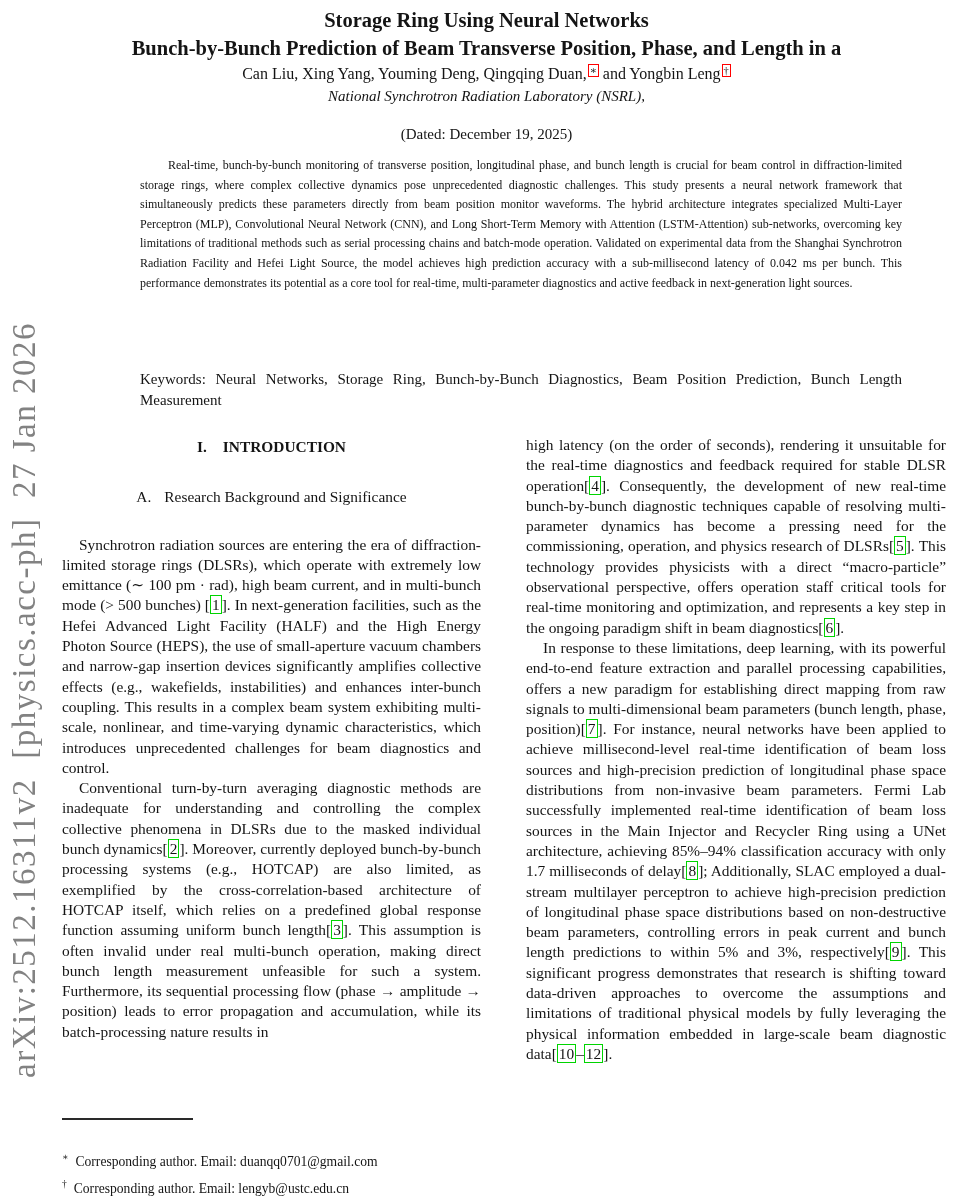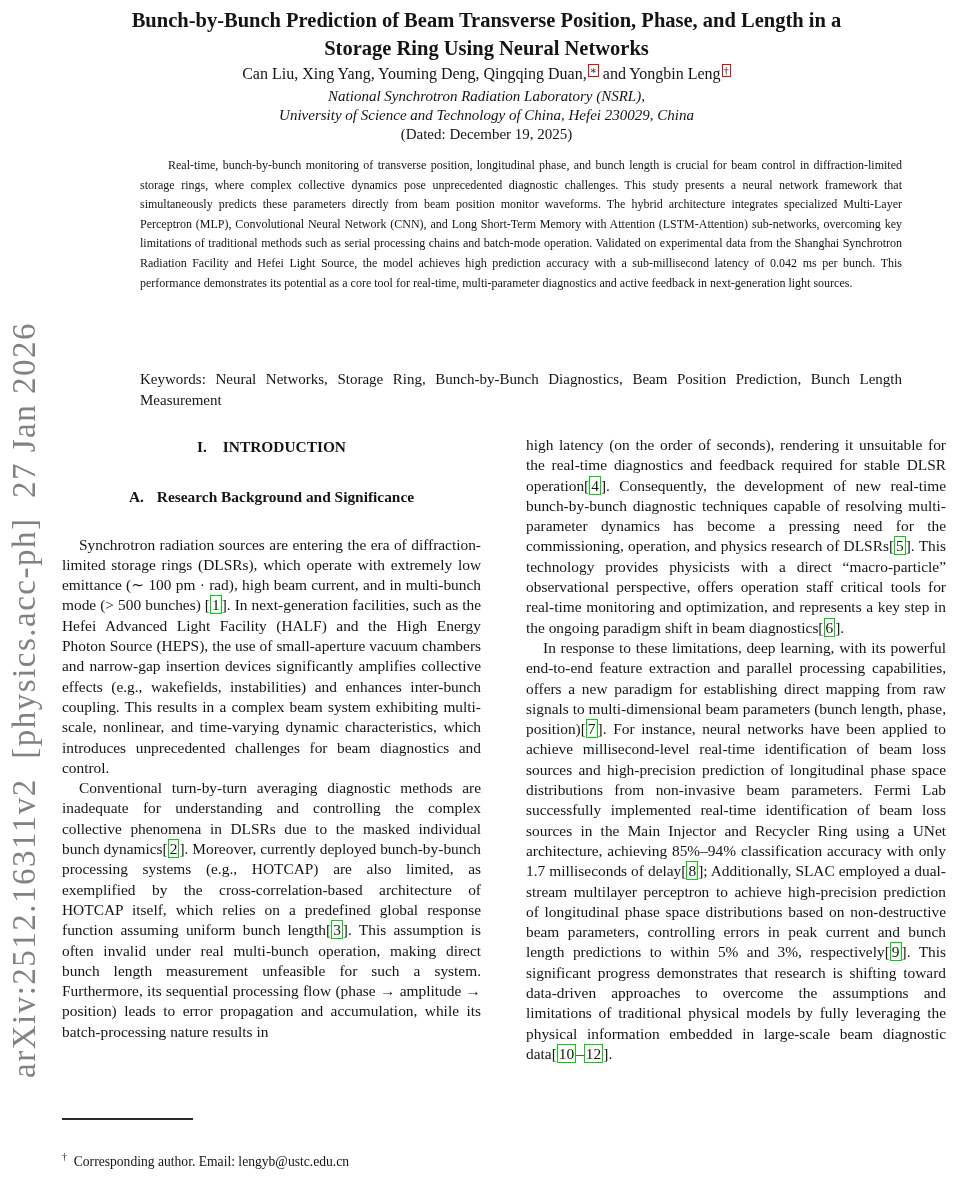--- a/index.html
+++ b/index.html
@@ -38,21 +38,21 @@
   .abstract .para { text-indent:28px; margin:0; }
   .keywords {
     position:absolute; left:140px; top:369px; width:762px;
     font-size:15px; line-height:20.5px; text-align:justify;
   }
   .col { position:absolute; top:435px; font-size:15.4px; line-height:20.3px; text-align:justify; overflow:hidden; }
   .col-left  { left:62px;  width:419px; height:676px; }
   .col-right { left:526px; width:420px; height:765px; }
   .section-heading { text-align:center; font-weight:bold; margin:2px 0 30px 0; text-indent:0; }
   .section-heading .sec-num { margin-right:16px; }
-  .subsection-heading { text-align:center; font-weight:bold; margin:0 0 27px 0; text-indent:0; }
+  .subsection-heading { text-align:center; font-weight:normal; margin:0 0 27px 0; text-indent:0; }
   .subsection-heading .sec-num { margin-right:13px; }
   .para { margin:0; text-indent:17px; }
   .col-right .para:first-child { text-indent:0; }
   .citebox {
     display:inline; border:1.5px solid var(--green);
     padding:0 1px; line-height:1;
   }
   .refbox {
     display:inline-block; border:1.5px solid var(--red);
     font-size:10.5px; line-height:11px; vertical-align:5px; padding:0 1px; margin-left:1px;
@@ -61,29 +61,28 @@
   .fn-rule { width:131px; border-top:2px solid #2a2a2a; margin:0 0 26px 0; }
   .fn-row { line-height:23px; }
   .fn-marker { vertical-align:super; font-size:9.5px; margin-right:7px; }
 </style>
 </head>
 <body>
 
 <div class="banner">arXiv:2512.16311v2  [physics.acc-ph]  27 Jan 2026</div>
 
 <div class="title">
+  <div>Storage Ring Using Neural Networks</div>
   <div>Bunch-by-Bunch Prediction of Beam Transverse Position, Phase, and Length in a</div>
-  <div>Storage Ring Using Neural Networks</div>
 </div>
 
 <div class="authors">Can Liu, Xing Yang, Youming Deng, Qingqing Duan,<span class="refbox">∗</span> and Yongbin Leng<span class="refbox">†</span></div>
 
 <div class="affils">
   <div>National Synchrotron Radiation Laboratory (NSRL),</div>
-  <div>University of Science and Technology of China, Hefei 230029, China</div>
 </div>
 
 <div class="dated">(Dated: December 19, 2025)</div>
 
 <div class="abstract">
   <p class="para">Real-time, bunch-by-bunch monitoring of transverse position, longitudinal phase, and bunch length is crucial for beam control in diffraction-limited storage rings, where complex collective dynamics pose unprecedented diagnostic challenges. This study presents a neural network framework that simultaneously predicts these parameters directly from beam position monitor waveforms. The hybrid architecture integrates specialized Multi-Layer Perceptron (MLP), Convolutional Neural Network (CNN), and Long Short-Term Memory with Attention (LSTM-Attention) sub-networks, overcoming key limitations of traditional methods such as serial processing chains and batch-mode operation. Validated on experimental data from the Shanghai Synchrotron Radiation Facility and Hefei Light Source, the model achieves high prediction accuracy with a sub-millisecond latency of 0.042 ms per bunch. This performance demonstrates its potential as a core tool for real-time, multi-parameter diagnostics and active feedback in next-generation light sources.</p>
 </div>
 
 <div class="keywords">Keywords: Neural Networks, Storage Ring, Bunch-by-Bunch Diagnostics, Beam Position Prediction, Bunch Length Measurement</div>
 
@@ -103,15 +102,16 @@
 <div class="col col-right" id="right-col">
   <div>
       <p class="para">high latency (on the order of seconds), rendering it unsuitable for the real-time diagnostics and feedback required for stable DLSR operation[<span class="citebox">4</span>]. Consequently, the development of new real-time bunch-by-bunch diagnostic techniques capable of resolving multi-parameter dynamics has become a pressing need for the commissioning, operation, and physics research of DLSRs[<span class="citebox">5</span>]. This technology provides physicists with a direct “macro-particle” observational perspective, offers operation staff critical tools for real-time monitoring and optimization, and represents a key step in the ongoing paradigm shift in beam diagnostics[<span class="citebox">6</span>].</p>
       <p class="para">In response to these limitations, deep learning, with its powerful end-to-end feature extraction and parallel processing capabilities, offers a new paradigm for establishing direct mapping from raw signals to multi-dimensional beam parameters (bunch length, phase, position)[<span class="citebox">7</span>]. For instance, neural networks have been applied to achieve millisecond-level real-time identification of beam loss sources and high-precision prediction of longitudinal phase space distributions from non-invasive beam parameters. Fermi Lab successfully implemented real-time identification of beam loss sources in the Main Injector and Recycler Ring using a UNet architecture, achieving 85%–94% classification accuracy with only 1.7 milliseconds of delay[<span class="citebox">8</span>]; Additionally, SLAC employed a dual-stream multilayer perceptron to achieve high-precision prediction of longitudinal phase space distributions based on non-destructive beam parameters, controlling errors in peak current and bunch length predictions to within 5% and 3%, respectively[<span class="citebox">9</span>]. This significant progress demonstrates that research is shifting toward data-driven approaches to overcome the assumptions and limitations of traditional physical models by fully leveraging the physical information embedded in large-scale beam diagnostic data[<span class="citebox">10</span>–<span class="citebox">12</span>].</p>
     </div>
 </div>
 
 <div class="footnote-block">
   <div class="fn-rule"></div>
   <div>
+      <div class="fn-row"><span class="fn-marker">∗</span><span>Corresponding author.  Email:  duanqq0701@gmail.com</span></div>
       <div class="fn-row"><span class="fn-marker">†</span><span>Corresponding author.  Email:  lengyb@ustc.edu.cn</span></div>
     </div>
 </div>
 
 </body></html>

